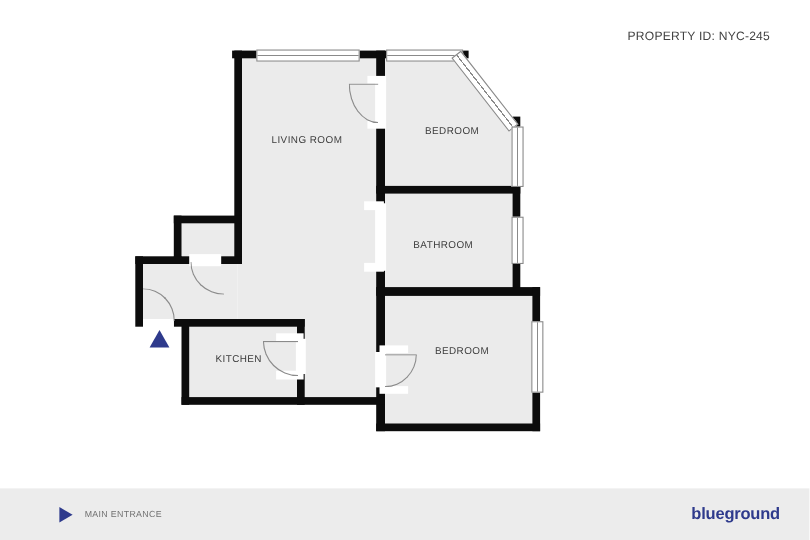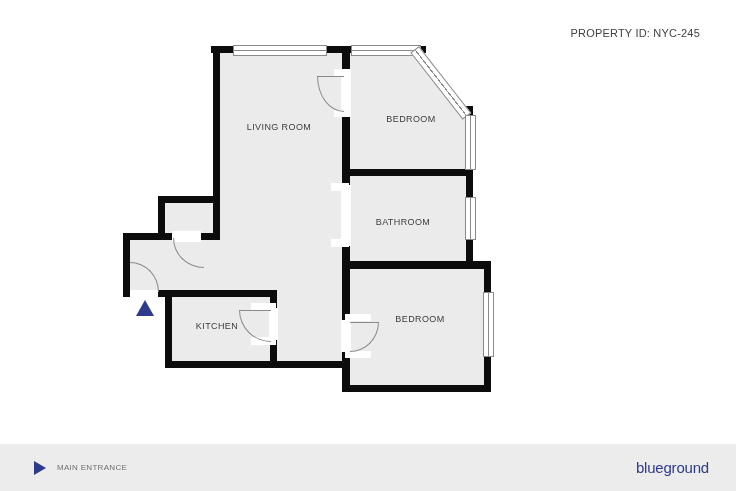--- a/index.html
+++ b/index.html
@@ -31,27 +31,27 @@
   }
   .entrance-marker{
     position:absolute;left:136px;top:300px;width:0;height:0;
     border-left:9px solid transparent;border-right:9px solid transparent;
     border-bottom:16px solid #2e3a8c;
   }
   .footer{
     position:absolute;left:0;right:0;bottom:0;height:47px;background:#ececec;
     display:flex;align-items:center;justify-content:space-between;
   }
-  .legend{display:flex;align-items:center;margin-left:34px;}
+  .legend{display:flex;align-items:center;margin-left:54px;}
   .legend-triangle{
     width:0;height:0;border-top:7px solid transparent;border-bottom:7px solid transparent;
     border-left:12px solid #2e3a8c;
   }
   .legend-text{margin-left:11px;font-size:8px;letter-spacing:.3px;color:#707070;}
-  .brand{margin-right:27px;font-size:15px;font-weight:normal;color:#2e3a8c;letter-spacing:-.2px;}
+  .brand{margin-right:27px;font-size:15px;font-weight:bold;color:#2e3a8c;letter-spacing:-.2px;}
 </style>
 </head>
 <body>
 
 <div class="property-id">PROPERTY ID: NYC-245</div>
 
 <div class="plan">
 
   <div class="fill" style="left:216px;top:50px;width:131px;height:316px;"></div>
   <div class="fill" style="left:126px;top:236px;width:90px;height:58px;"></div>

